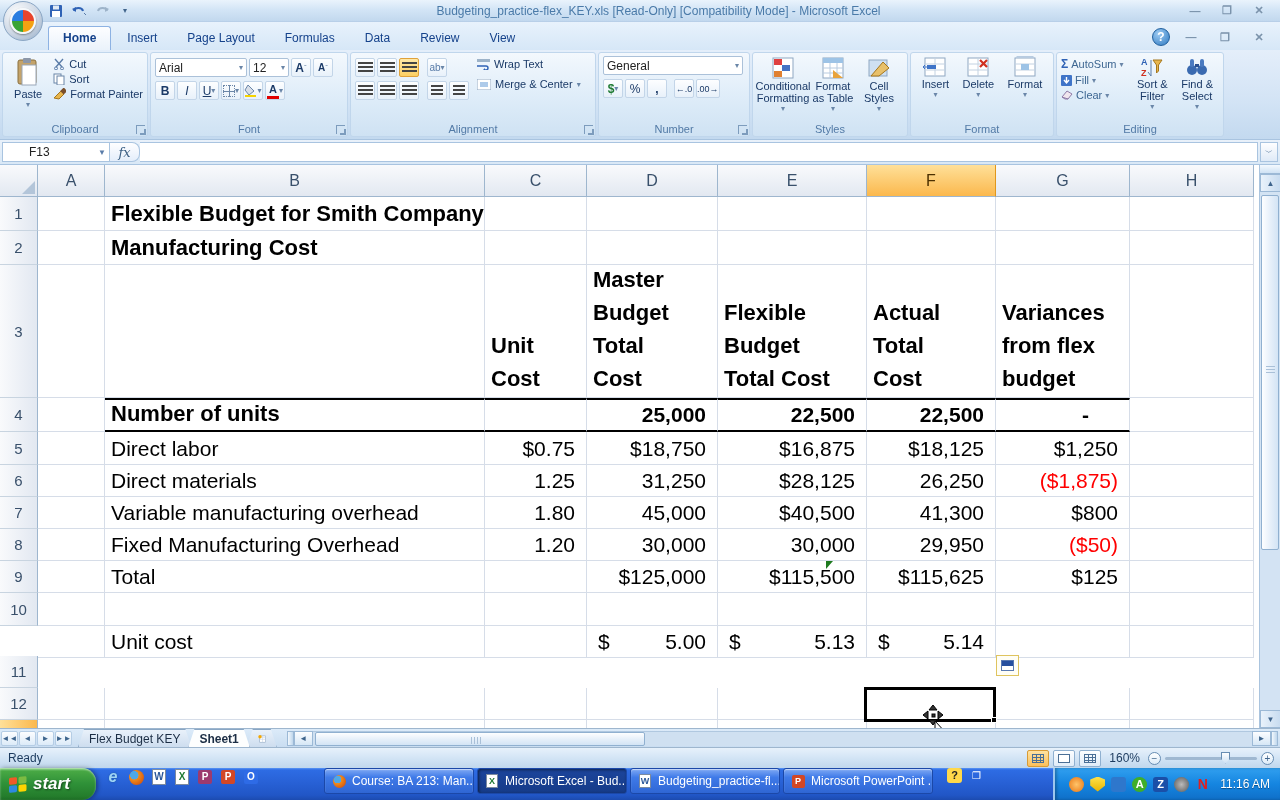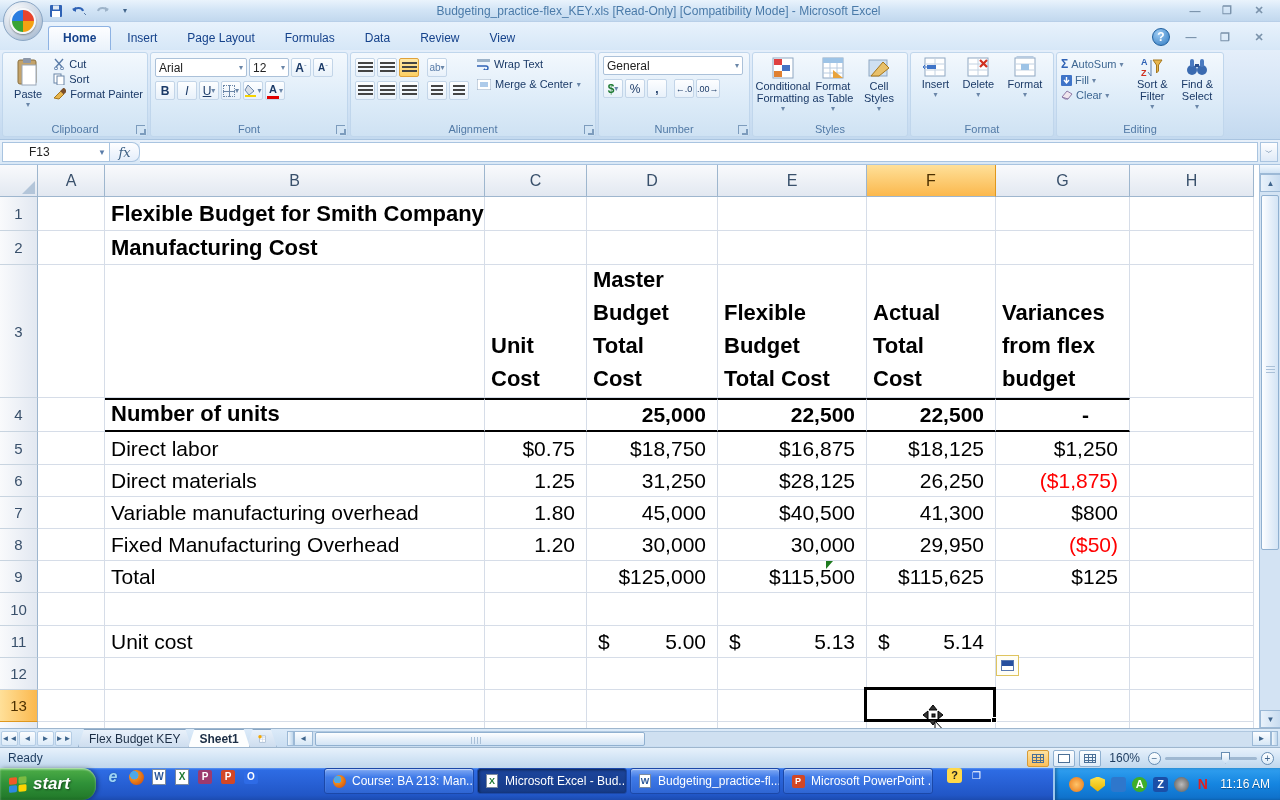--- a/index.html
+++ b/index.html
@@ -665,21 +665,21 @@
         <div class="cell" style="width: 67px; height: 33px;"></div>
         <div class="cell" style="width: 380px; height: 33px;"></div>
         <div class="cell" style="width: 102px; height: 33px;"></div>
         <div class="cell" style="width: 131px; height: 33px;"></div>
         <div class="cell" style="width: 149px; height: 33px;"></div>
         <div class="cell" style="width: 129px; height: 33px;"></div>
         <div class="cell" style="width: 134px; height: 33px;"></div>
         <div class="cell" style="width: 124px; height: 33px;"></div>
       </div>
       <div class="grow">
-        <div class="rh" style="width: 38px; height: 32px;">11</div>
+        <div class="rh" style="width: 38px; height: 32px; margin-top: 30px;">11</div>
         <div class="cell" style="width: 67px; height: 32px;"></div>
         <div class="cell lbl" style="width: 380px; height: 32px;">Unit cost</div>
         <div class="cell" style="width: 102px; height: 32px;"></div>
         <div class="cell acct" style="width: 131px; height: 32px;">
           <span>$</span>
           <span>5.00</span>
         </div>
         <div class="cell acct" style="width: 149px; height: 32px;">
           <span>$</span>
           <span>5.13</span>

